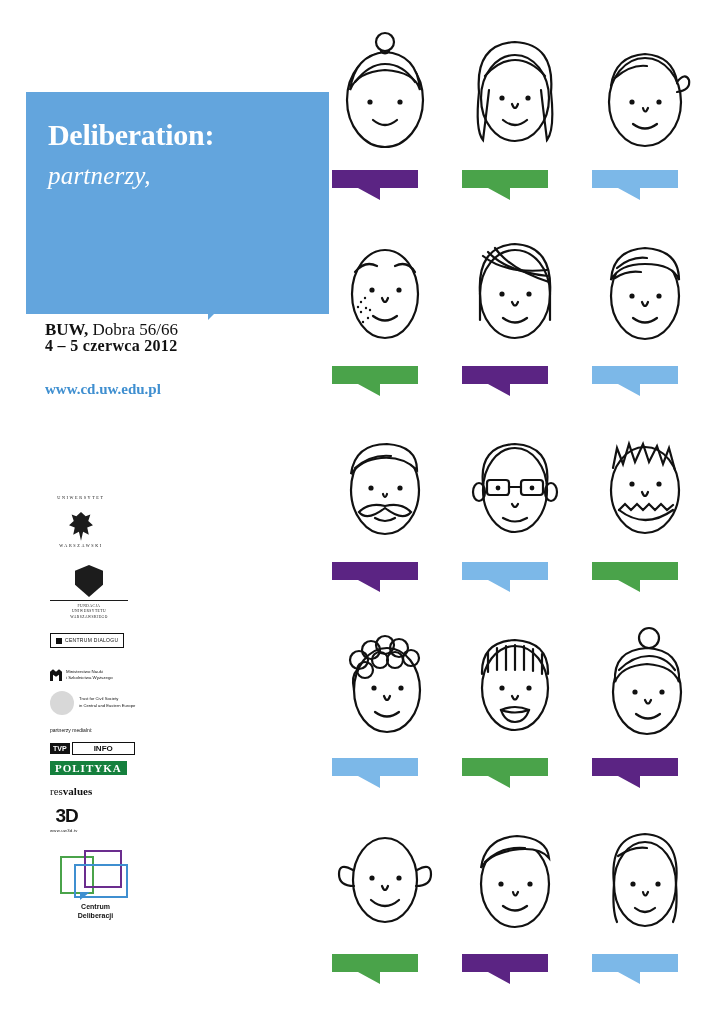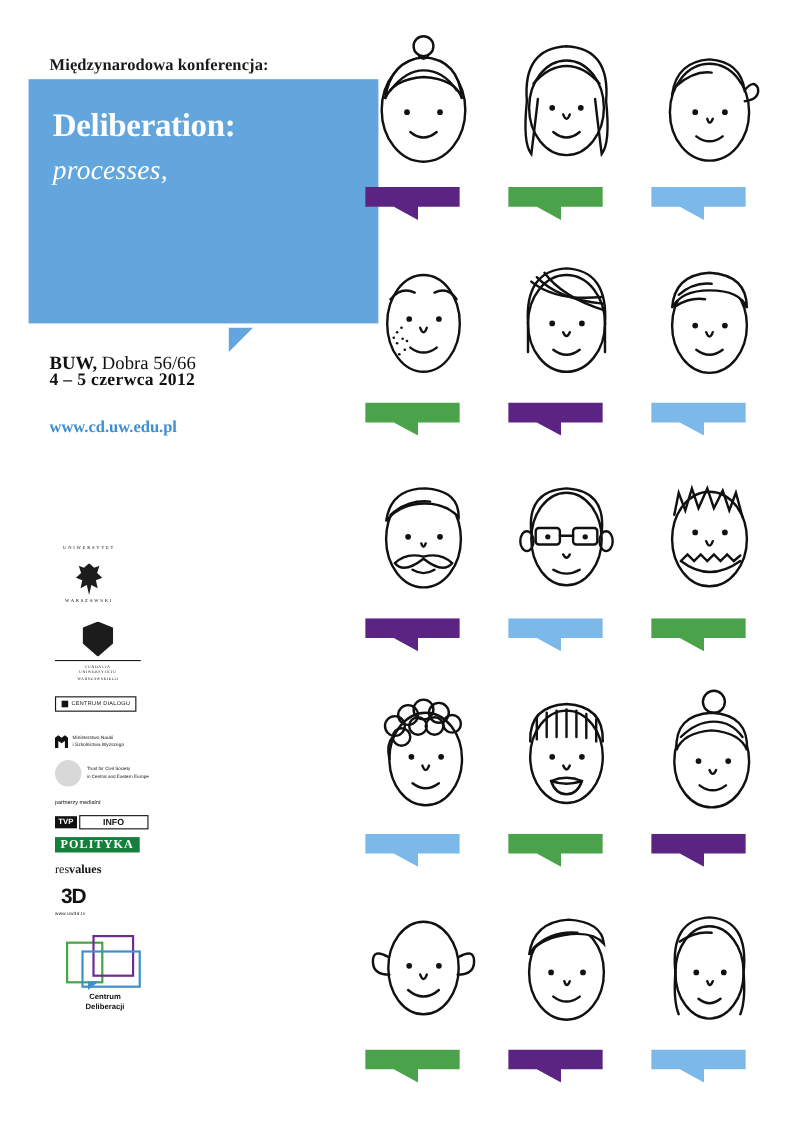--- a/index.html
+++ b/index.html
@@ -31,25 +31,24 @@
     font-family: "Liberation Serif", serif;
     font-size: 15px;
     font-weight: bold;
     letter-spacing: 0.1px;
     color: #1a1a1a;
   }
 
   .speech-bubble {
     position: absolute;
     left: 26px;
-    top: 72px;
-    width: 273px;
+    top: 92px;
+    width: 303px;
     height: 222px;
     background: #63a5dd;
-    padding-left: 45px;
   }
   .bubble-tail {
     position: absolute;
     left: 208px;
     top: 298px;
     width: 0;
     height: 0;
     border-left: 22px solid #63a5dd;
     border-bottom: 22px solid transparent;
   }
@@ -273,27 +272,26 @@
     bottom: 16px;
     width: 86px;
     height: 30px;
   }
 </style>
 </head>
 <body>
 
 <div class="left-col">
 
-  <div class="kicker">Międzynarodowa konferencja:</div>
 
   <div class="speech-bubble">
     <div class="bubble-inner">
       <div class="title-main">Deliberation:</div>
       <div class="title-sub">
-        <div>processes,</div>
+        <div>partnerzy,</div>
       </div>
     </div>
   </div>
   <div class="bubble-tail"></div>
 
   <div class="venue">
     <span class="venue-bold">BUW,</span><span> Dobra 56/66</span>
   </div>
   <div class="date">4 – 5 czerwca 2012</div>
   <a class="website" href="#">www.cd.uw.edu.pl</a>

